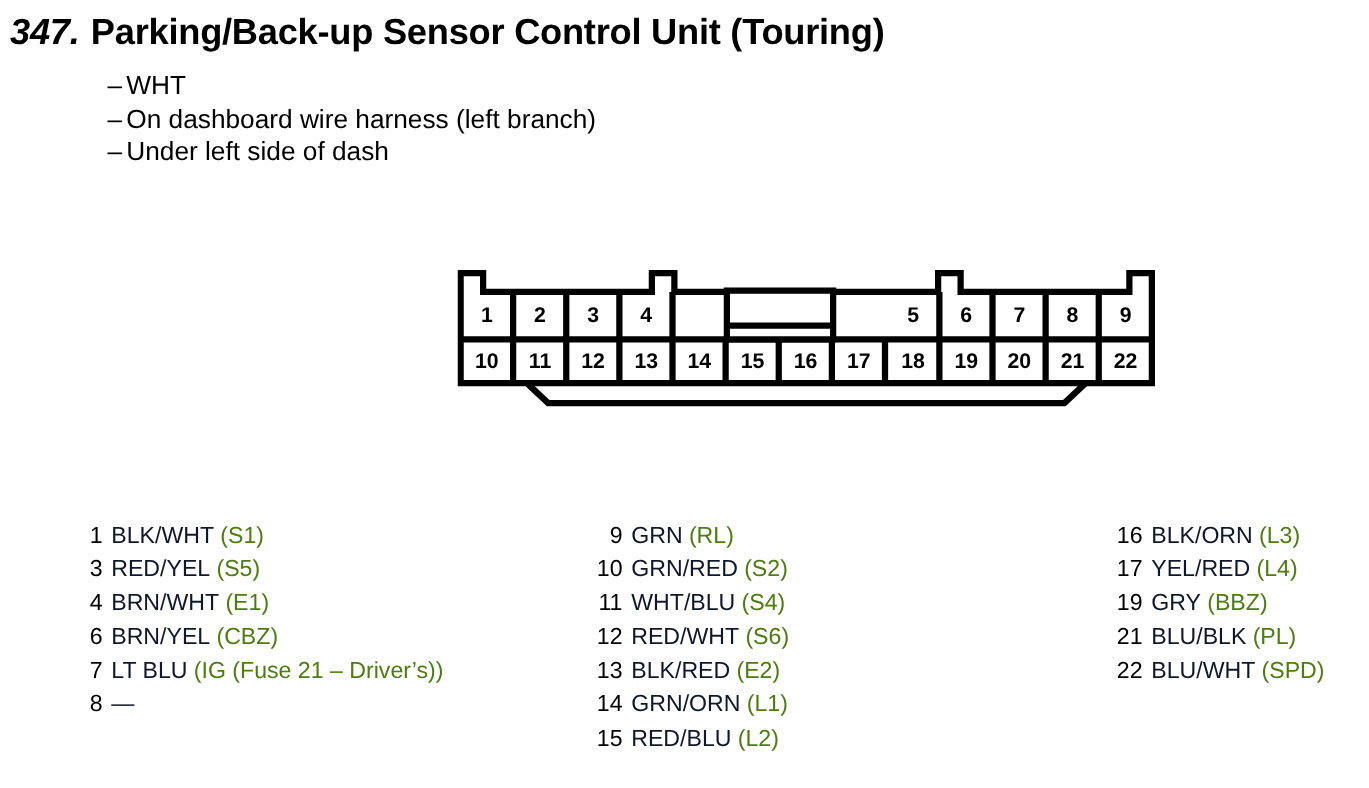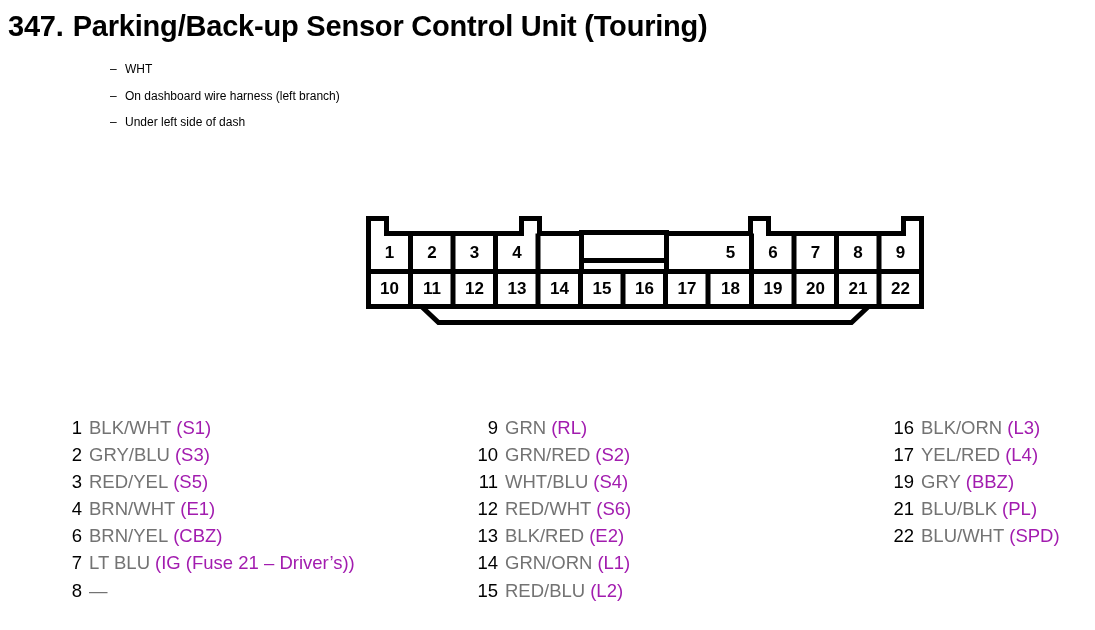--- a/index.html
+++ b/index.html
@@ -22,29 +22,29 @@
     left: 8px;
     top: 10px;
     font-size: 29px;
     font-weight: bold;
     letter-spacing: -0.2px;
     white-space: nowrap;
   }
   #title-number {
     display: inline-block;
     margin-right: 9px;
+    font-style: italic;
   }
 
   #bullet-list {
     position: absolute;
     left: 86px;
     top: 56px;
-    font-size: 12px;
+    font-size: 21px;
     line-height: 26.5px;
-    margin-left: 24px;
   }
   .bullet-row {
     white-space: nowrap;
   }
   .bullet-dash {
     display: inline-block;
     width: 15px;
   }
 
   
@@ -81,23 +81,23 @@
   .legend-row {
     display: block;
     white-space: nowrap;
   }
   .pin-idx {
     display: inline-block;
     width: 24px;
     text-align: right;
     margin-right: 7px;
   }
-  .wire-color { color: #737373; }
+  .wire-color { color: #0f172a; }
   .circuit-code {
-    color: #a21caf;
+    color: #4d7c0f;
     margin-left: 5px;
   }
   .legend-row.empty .wire-color {
     letter-spacing: 0;
   }
 </style>
 </head>
 <body>
 
 <div id="page-title">
@@ -199,23 +199,20 @@
       <text class="pin-num" x="534.5" y="82.0">22</text>
     </g>
   </svg>
 </div>
 
 <div class="legend-col" id="legend-col-1">
   <div class="legend-row">
     <span class="pin-idx">1</span><span class="wire-color">BLK/WHT</span><span class="circuit-code">(S1)</span>
   </div>
   <div class="legend-row">
-    <span class="pin-idx">2</span><span class="wire-color">GRY/BLU</span><span class="circuit-code">(S3)</span>
-  </div>
-  <div class="legend-row">
     <span class="pin-idx">3</span><span class="wire-color">RED/YEL</span><span class="circuit-code">(S5)</span>
   </div>
   <div class="legend-row">
     <span class="pin-idx">4</span><span class="wire-color">BRN/WHT</span><span class="circuit-code">(E1)</span>
   </div>
   <div class="legend-row">
     <span class="pin-idx">6</span><span class="wire-color">BRN/YEL</span><span class="circuit-code">(CBZ)</span>
   </div>
   <div class="legend-row">
     <span class="pin-idx">7</span><span class="wire-color">LT BLU</span><span class="circuit-code">(IG (Fuse 21 – Driver’s))</span>

